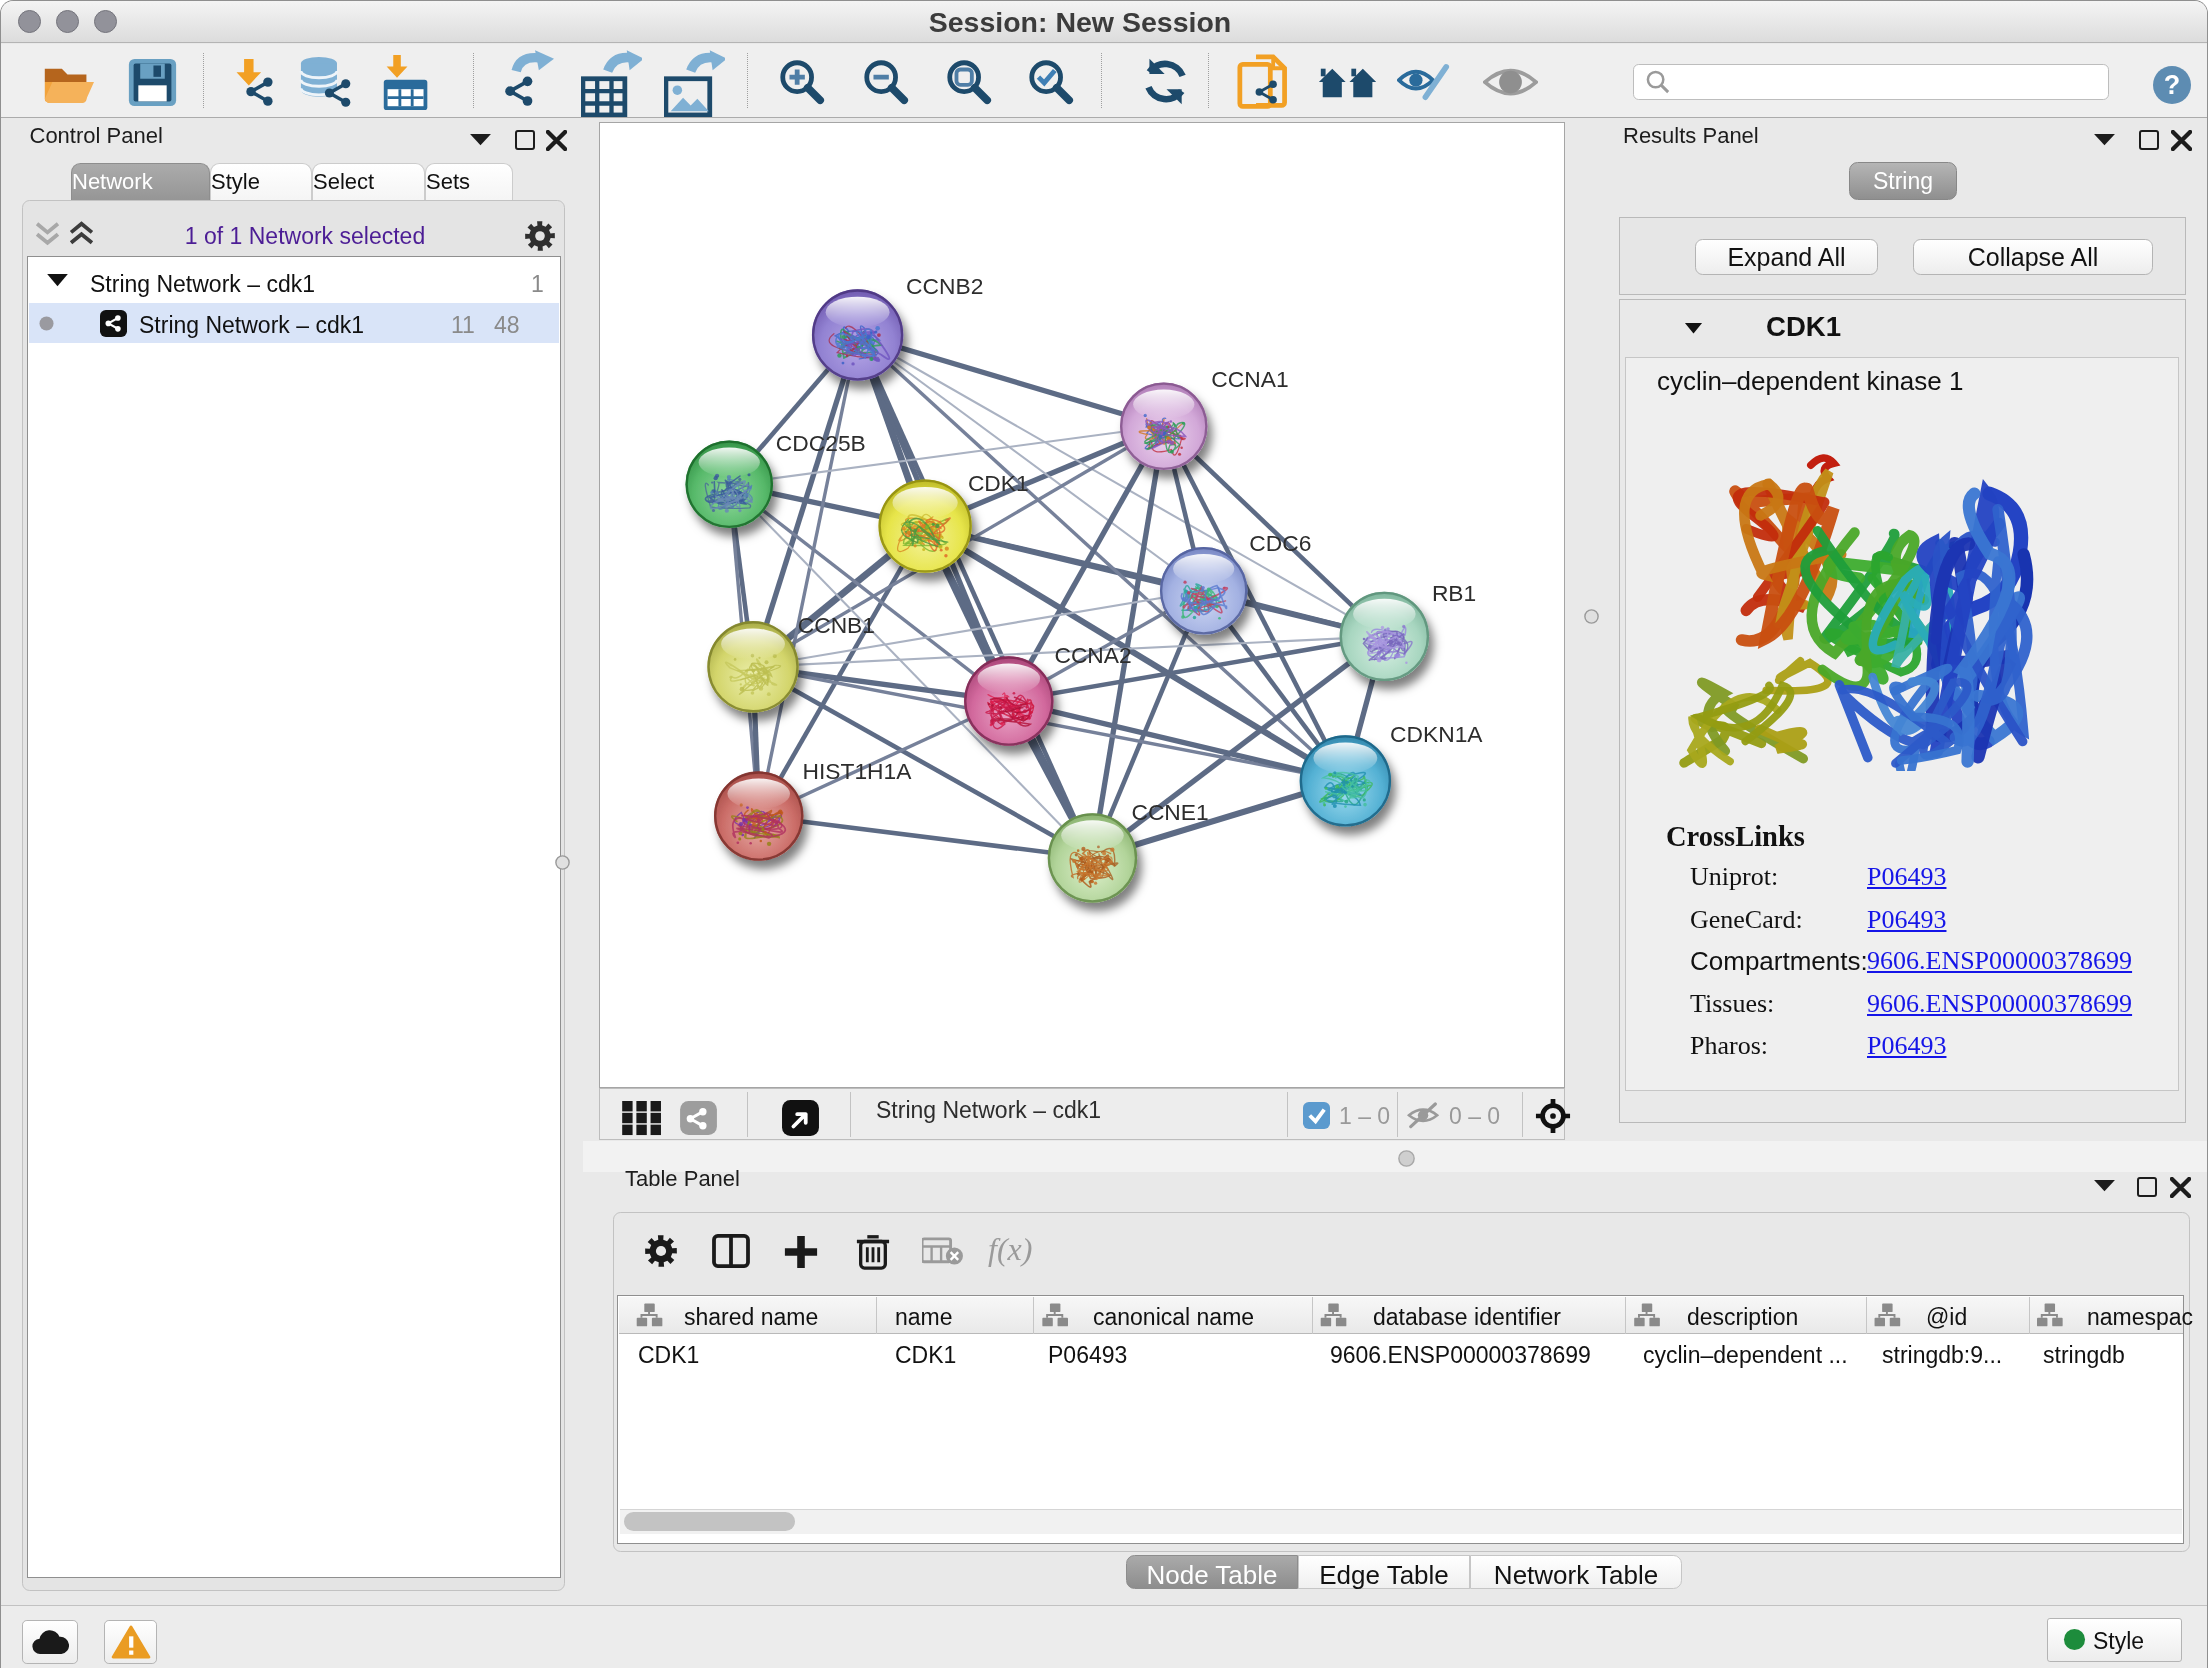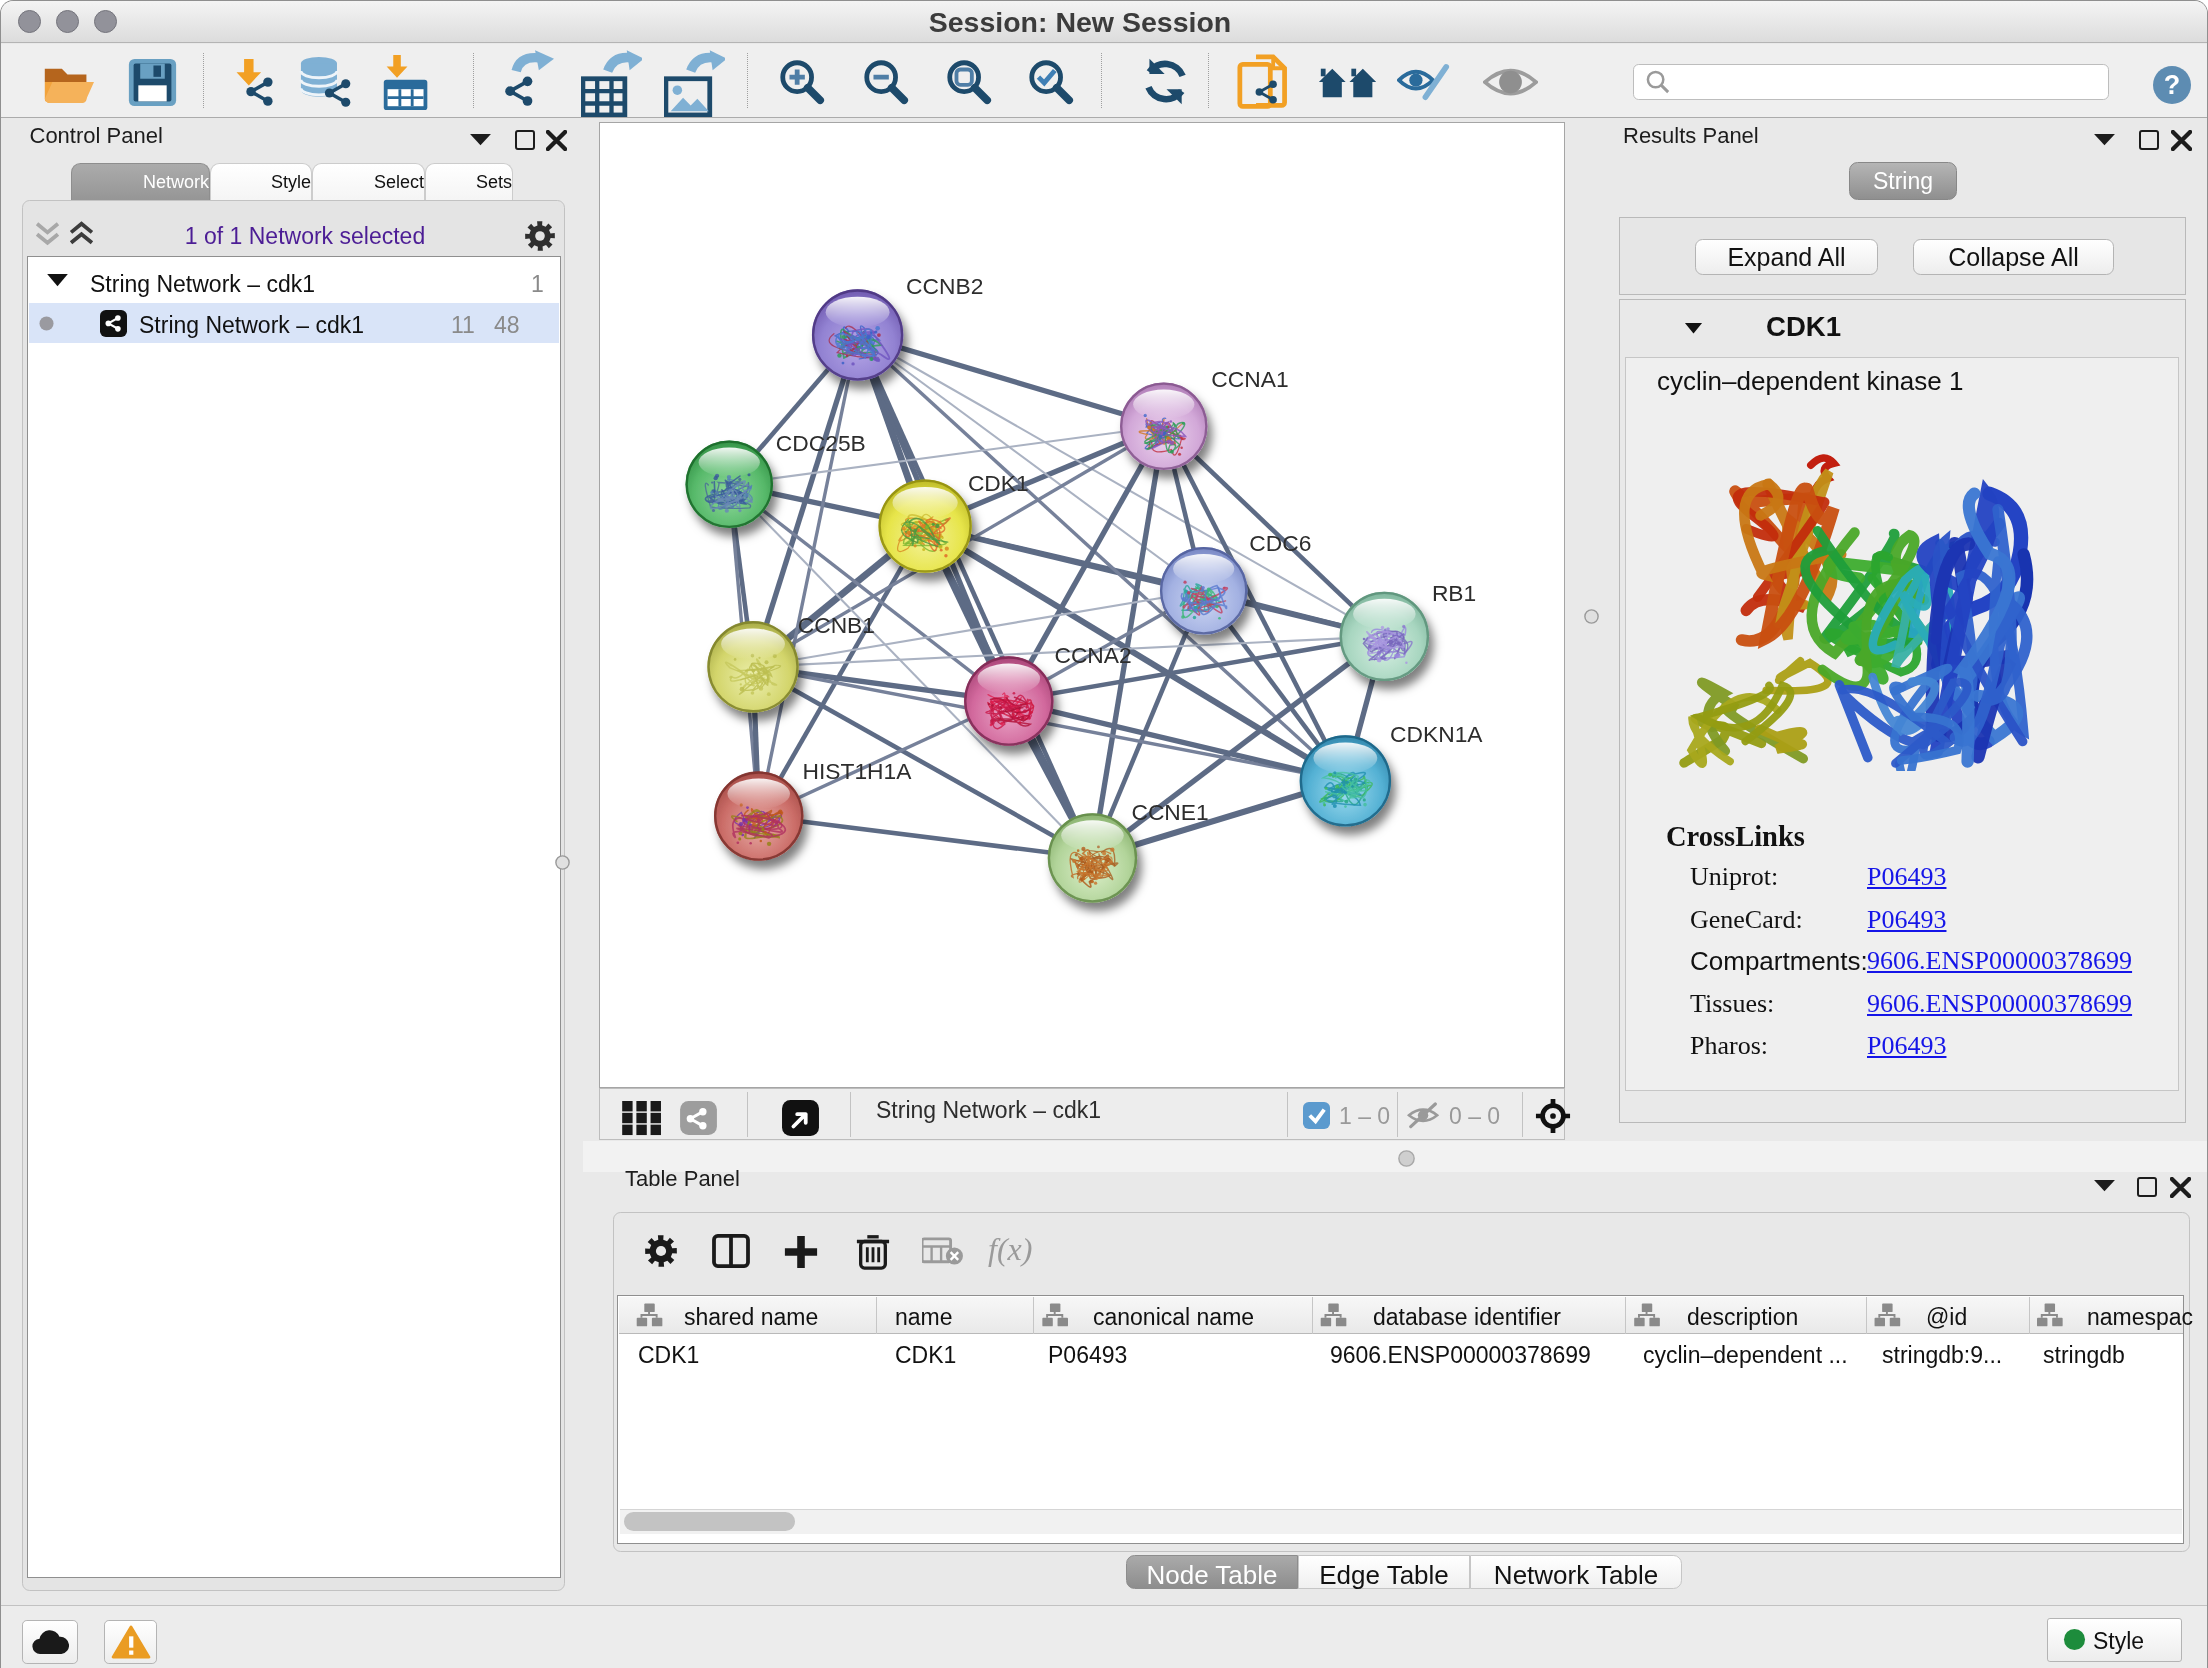--- a/index.html
+++ b/index.html
@@ -8,21 +8,21 @@
 .abs{position:absolute}
 #titlebar{left:0;top:0;width:100%;height:42px;background:linear-gradient(#f4f4f4,#dcdcdc);border-bottom:1px solid #b4b4b4}
 .tl{width:23px;height:23px;border-radius:50%;background:#92929a;border:1.4px solid #74747c;top:8.6px}
 #title{left:-24px;width:100%;text-align:center;top:4.8px;font-size:28.5px;font-weight:700;color:#3c3c3c}
 #toolbar{left:0;top:43px;width:100%;height:74px;background:#efefef;border-bottom:1px solid #ababab}
 .tsep{top:9.5px;height:55px;width:0;border-left:1.9px dotted #9f9f9f}
 .phead{font-size:22px;font-weight:400;color:#1c1c1c}
 .fbox{width:20px;height:20px;border:2.4px solid #1c1c1c;border-radius:2.9px}
 .panelbody{background:#e4e4e4;border:1px solid #c2c2c2;border-radius:7.6px}
 .tab{height:50px;border:1px solid #cccccc;background:linear-gradient(#ffffff,#f1f1f1);color:#111;
- font-size:18px;text-align:right;line-height:36px;border-radius:9.5px 9.5px 0 0;border-bottom:none}
+ font-size:22px;text-align:left;line-height:36px;border-radius:9.5px 9.5px 0 0;border-bottom:none}
 .tabsel{background:linear-gradient(#ababab,#8e8e8e);color:#fff;border-color:#8e8e8e}
 .btn{background:linear-gradient(#ffffff,#ededed);border:1.4px solid #b4b4b4;border-radius:7.6px;
  font-size:25px;color:#111;text-align:center}
 .seg{height:34px;border:1px solid #c6c6c6;background:linear-gradient(#ffffff,#f0f0f0);color:#111;
  font-size:26px;text-align:center;line-height:38px}
 .segsel{background:linear-gradient(#aaaaaa,#8d8d8d);color:#fff;border-color:#8d8d8d}
 .hcell{font-size:23px;color:#111}
 a.lk{color:#1515e8;text-decoration:underline}
 </style></head><body>
 <div id="win">
@@ -764,21 +764,21 @@
     <svg class="abs" style="left:2092px;top:132px" width="23" height="13.3" viewBox="0 0 24 14">
       <path d="M1 1 h22 l-11 12 z" fill="#1c1c1c"></path>
     </svg>
     <div class="fbox abs" style="left:2138px;top:129px"></div>
     <svg class="abs" style="left:2170px;top:129px" width="21" height="21" viewBox="0 0 22 22">
       <path d="M2 2 L20 20 M20 2 L2 20" stroke="#1c1c1c" stroke-width="4.5" stroke-linecap="round"></path>
     </svg>
     <div class="abs" style="left:1848px;top:161px;width:108px;height:38px;border-radius:8.6px;background:linear-gradient(#b5b5b5,#8f8f8f);border:1px solid #888;color:#fff;font-size:23px;text-align:center;line-height:36px">String</div>
     <div class="abs" style="left:1618px;top:216px;width:567px;height:78px;background:#e6e6e6;border:1.4px solid #b9b9b9"></div>
     <div class="btn abs" style="left:1694px;top:238px;width:183px;height:36px;line-height:34px">Expand All</div>
-    <div class="btn abs" style="left:1912px;top:238px;width:201px;height:36px;line-height:34px">Collapse All</div>
+    <div class="btn abs" style="left:1912px;top:238px;width:240px;height:36px;line-height:34px">Collapse All</div>
     <div class="abs" style="left:1618px;top:298px;width:567px;height:824px;background:#e9e9e9;border:1.4px solid #b9b9b9"></div>
     <svg class="abs" style="left:1683px;top:321px" width="19" height="12.4" viewBox="0 0 20 13">
       <path d="M1 1 h18 l-9 11 z" fill="#111"></path>
     </svg>
     <div class="abs" style="left:1765px;top:310px;font-size:27.6px;font-weight:700;color:#111">CDK1</div>
     <div class="abs" style="left:1624px;top:356px;width:554px;height:734px;background:#efefef;border:1px solid #c6c6c6"></div>
     <div class="abs" style="left:1656px;top:365px;font-size:26px;color:#111">cyclin–dependent kinase 1</div>
     <svg class="abs" style="left:1669px;top:447px" width="371" height="323" viewBox="0 0 390 340">
       <g stroke-linecap="round" fill="none">
         <path d="M148 18 q14 -14 24 -2 q-16 4 -6 16 q-12 4 -16 18" stroke="#c21f0f" stroke-width="8"></path>

